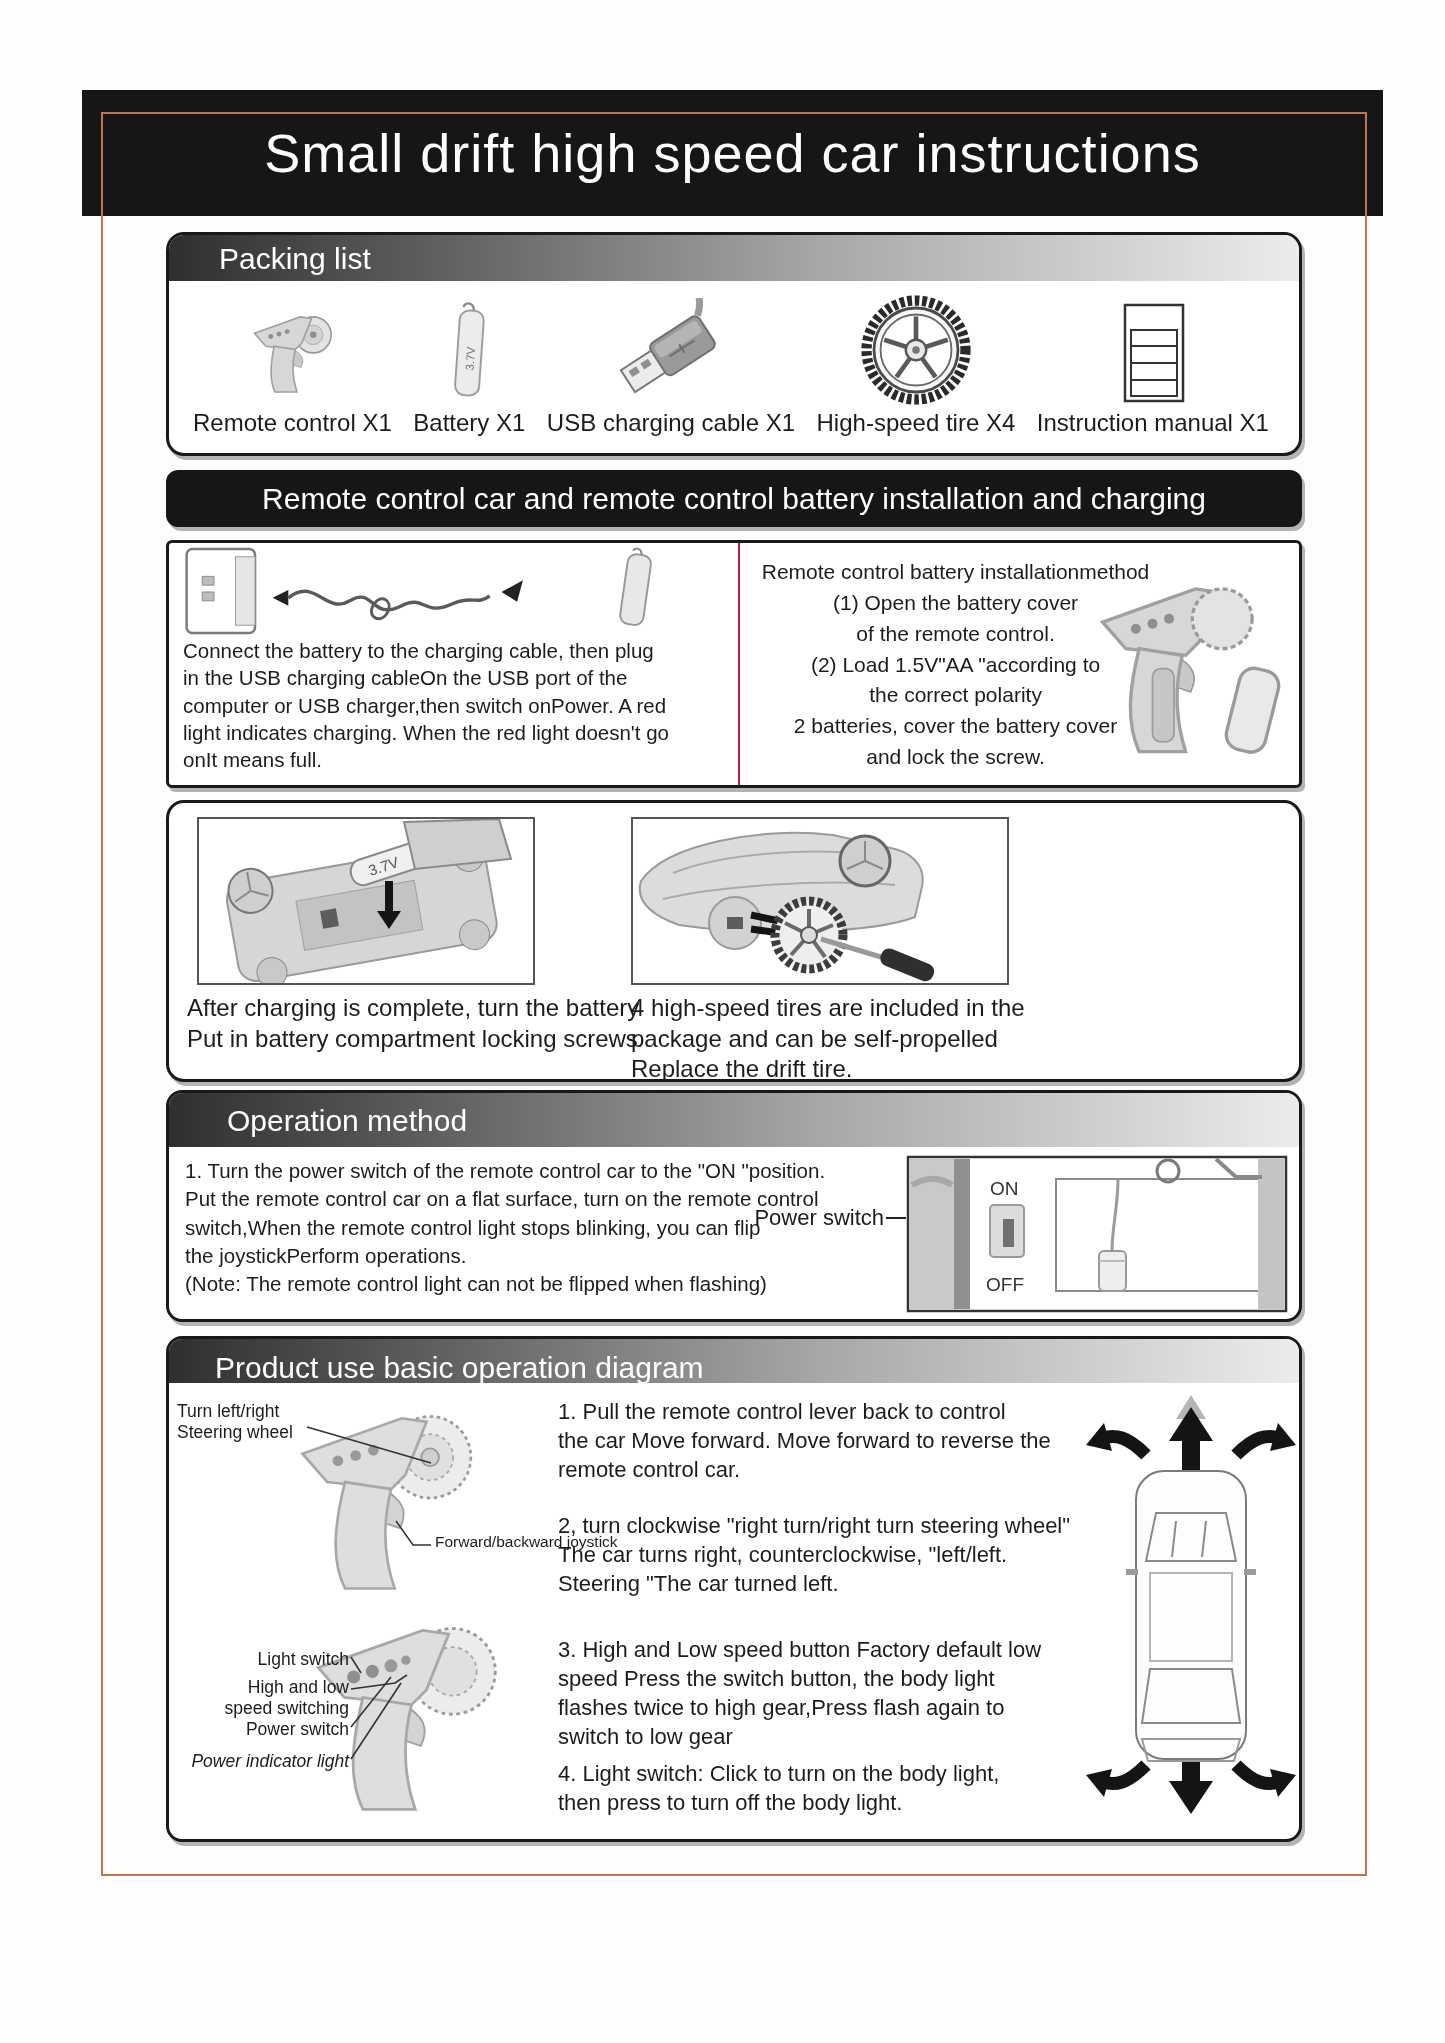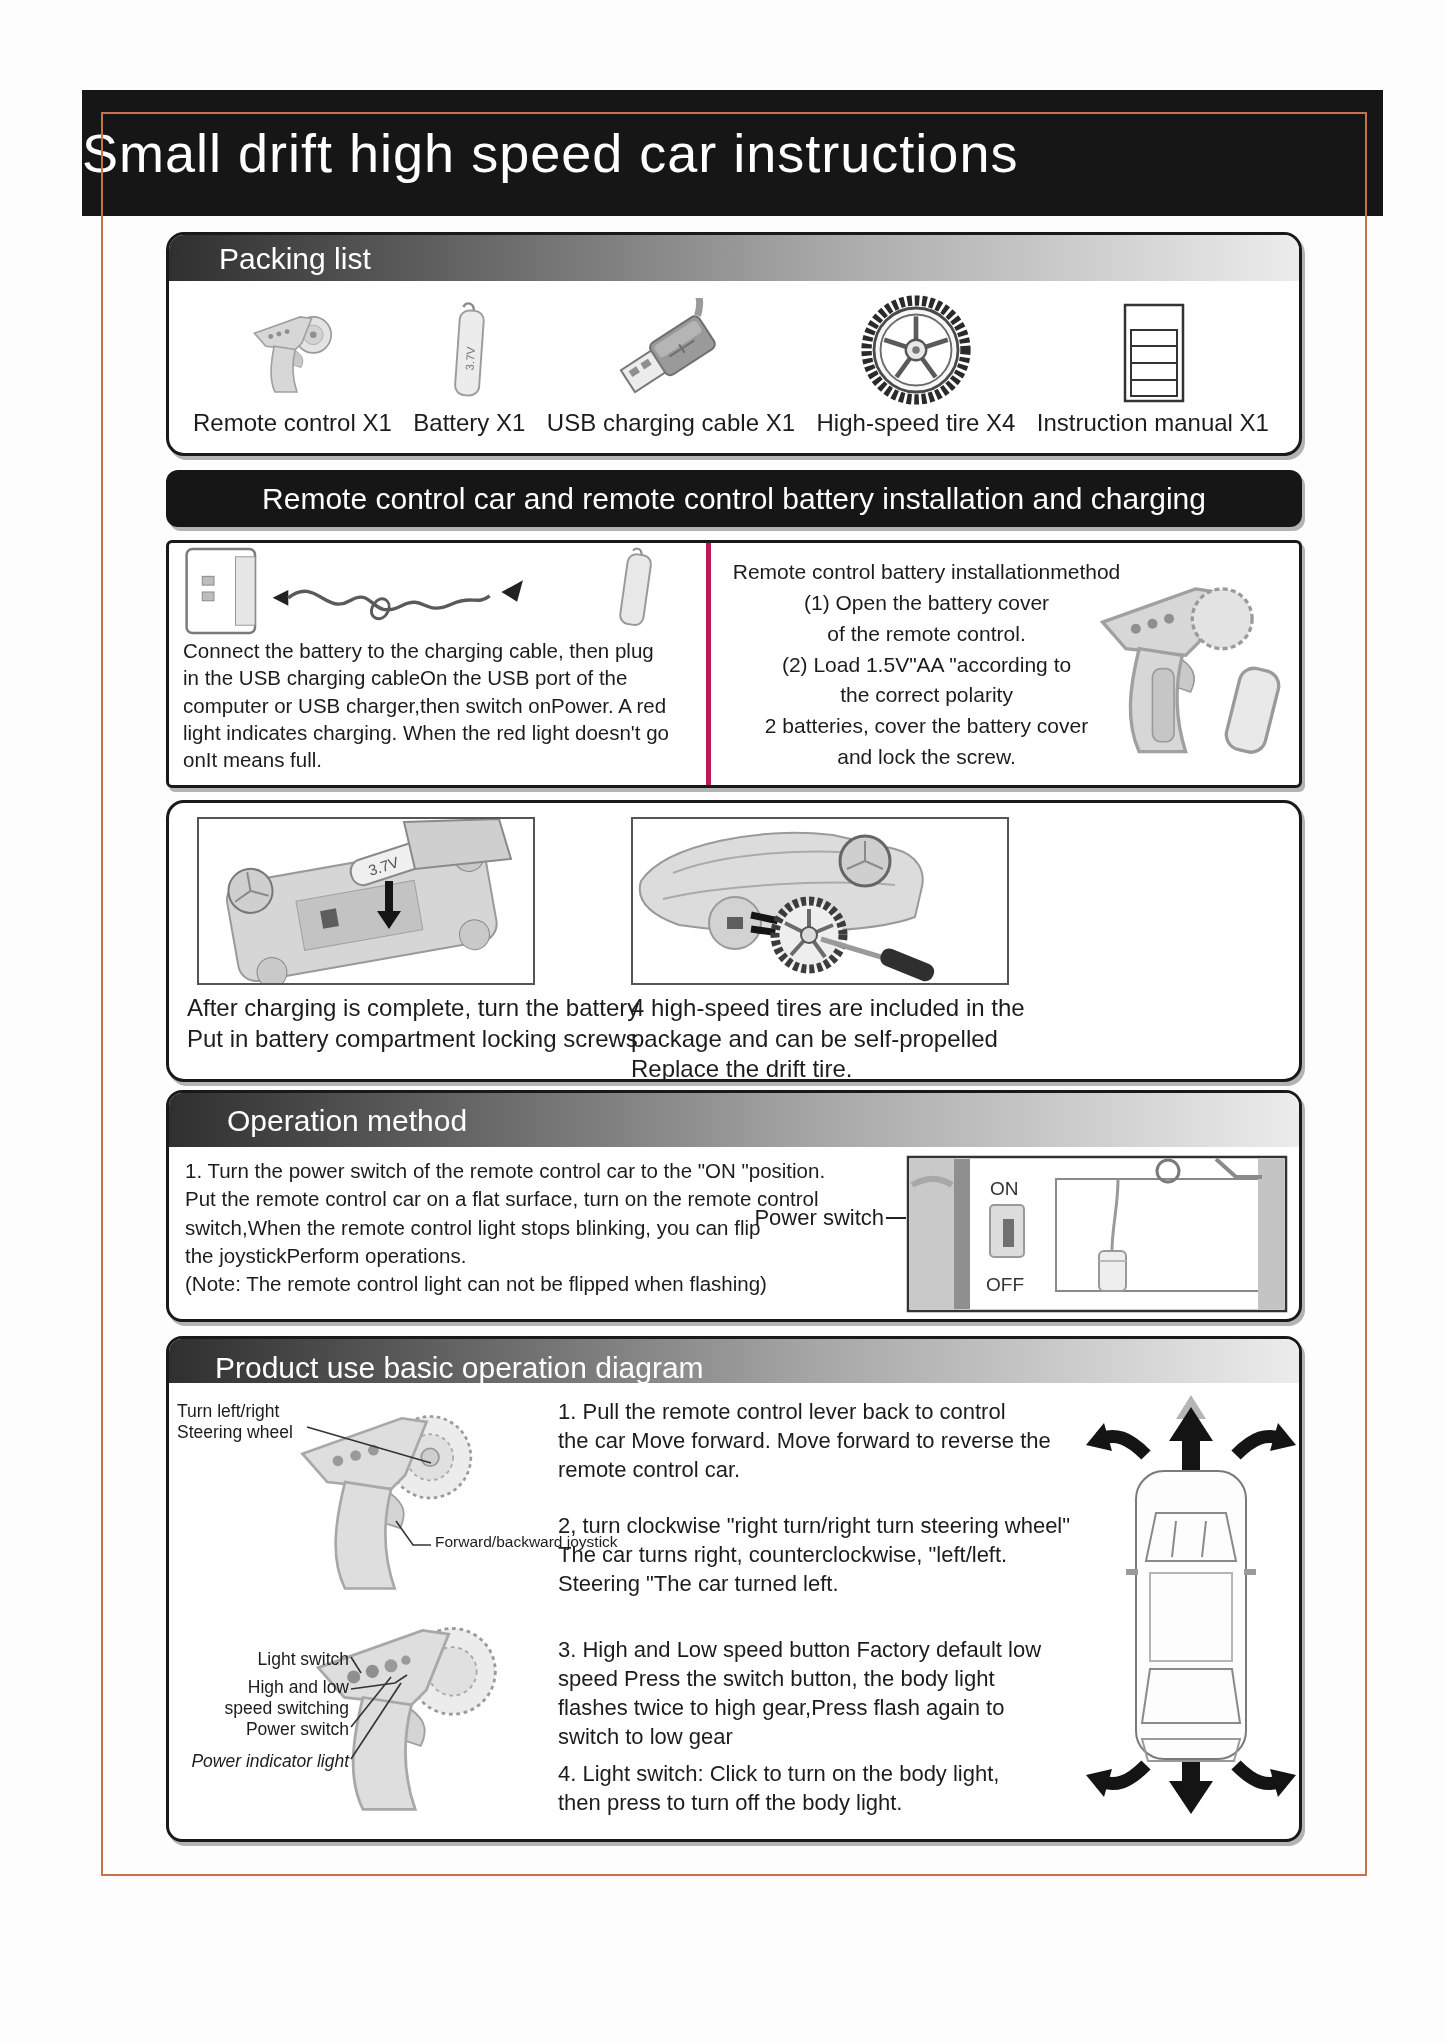--- a/index.html
+++ b/index.html
@@ -4,42 +4,42 @@
 <style>
   html,body{margin:0;padding:0;}
   body{
     width:1445px;height:2043px;position:relative;background:#fdfdfd;
     font-family:"Liberation Sans", sans-serif;color:#1c1c1c;overflow:hidden;
   }
   .pre{white-space:pre-line;}
   
   .title-bar{position:absolute;left:82px;top:90px;width:1301px;height:126px;background:#161616;}
   .title-text{position:absolute;left:0;right:0;top:50%;transform:translateY(-50%);
-    text-align:left;color:#fff;font-size:54px;letter-spacing:1px;}
+    text-align:center;color:#fff;font-size:54px;letter-spacing:1px;}
   .page-frame{position:absolute;left:101px;top:112px;width:1262px;height:1760px;
     border:2px solid #c4734b;pointer-events:none;z-index:5;}
   
   .box{position:absolute;background:#fff;border:3px solid #191919;box-shadow:3px 4px 0 rgba(25,25,25,0.32);box-sizing:border-box;}
   .grad-header{background:linear-gradient(90deg,#2f2f2f 0%,#5c5c5c 22%,#a8a8a8 58%,#ececec 100%);
     color:#fff;font-size:30px;}
   
   .packing-box{left:166px;top:232px;width:1136px;height:224px;border-radius:18px;overflow:hidden;}
   .packing-header{height:46px;line-height:47px;padding-left:50px;}
   .packing-items{display:flex;justify-content:space-between;align-items:flex-end;
     padding:6px 30px 8px 24px;height:164px;box-sizing:border-box;}
   .pack-item{display:flex;flex-direction:column;align-items:center;}
   .pack-icon{height:112px;display:flex;align-items:flex-end;justify-content:center;margin-bottom:4px;}
   .pack-label{font-size:24px;line-height:1.12;text-align:center;}
   .pack-label.left{text-align:left;}
   
   .install-header{left:166px;top:470px;width:1136px;height:57px;background:#161616;border-radius:12px;
     color:#fff;font-size:30px;line-height:57px;text-align:center;position:absolute;
     box-shadow:3px 4px 0 rgba(25,25,25,0.32);}
   .install-box{left:166px;top:540px;width:1136px;height:248px;border-radius:6px;display:flex;}
-  .install-left{width:47.5%;border-right:5px solid #be185d;position:relative;}
+  .install-left{width:47.5%;border-right:2px solid #be185d;position:relative;padding-left:32px;}
   .install-left-text{position:absolute;left:14px;top:94px;font-size:20.5px;line-height:1.33;}
   .install-illu{position:absolute;left:8px;top:4px;}
   .install-right{flex:1;position:relative;text-align:center;}
   .install-right-text{position:absolute;left:22px;top:14px;font-size:21px;line-height:1.47;}
   .install-remote{position:absolute;right:10px;top:26px;}
   
   .photos-box{left:166px;top:800px;width:1136px;height:282px;border-radius:18px;}
   .photo-frame{position:absolute;top:14px;height:168px;border:2px solid #555;background:#fff;box-sizing:border-box;}
   .photo-frame.pf-left{left:28px;width:338px;}
   .photo-frame.pf-right{left:462px;width:378px;}

